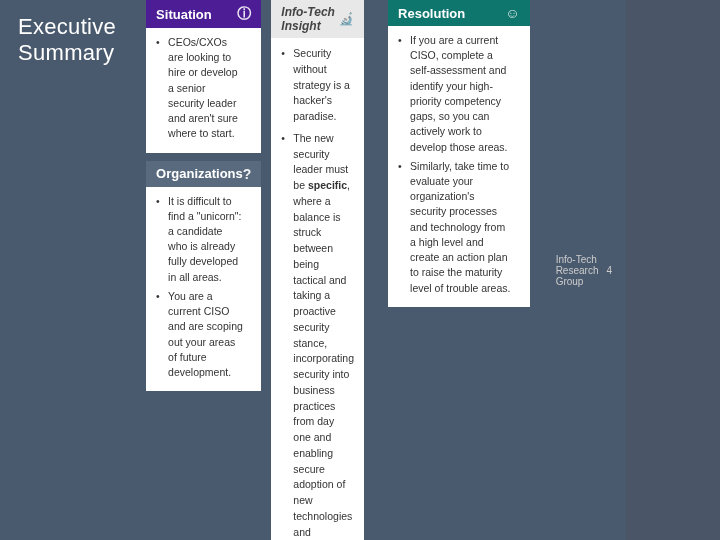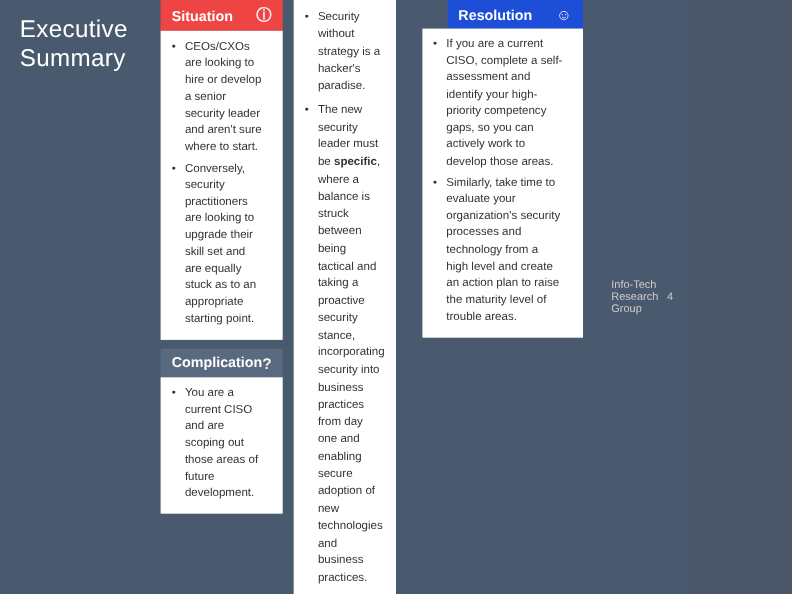--- a/index.html
+++ b/index.html
@@ -58,30 +58,29 @@
       display: flex;
       align-items: center;
       justify-content: space-between;
       padding: 5px 10px;
       color: #ffffff;
       font-size: 13px;
       font-weight: 600;
     }
 
     .section-header.situation {
-      background: #ef4444;
+      background: #4c1d95;
     }
 
     .section-header.complication {
       background: #5a6a7e;
     }
 
     .section-header.resolution {
-      background: #1d4ed8;
-      margin-left: 23px;
+      background: #0f766e;
     }
 
     .section-icon {
       font-size: 14px;
       color: #ffffff;
       opacity: 0.9;
     }
 
     .section-body {
       background: #ffffff;
@@ -210,41 +209,45 @@
     <div class="left-col">
 
       <div>
         <div class="section-header situation">
           <span>Situation</span>
           <span class="section-icon">ⓘ</span>
         </div>
         <div class="section-body situation-block">
           <ul>
             <li>CEOs/CXOs are looking to hire or develop a senior security leader and aren't sure where to start.</li>
-            <li>Conversely, security practitioners are looking to upgrade their skill set and are equally stuck as to an appropriate starting point.</li>
           </ul>
         </div>
       </div>
 
       <div>
         <div class="section-header complication">
-          <span>Complication</span>
+          <span>Organizations</span>
           <span class="section-icon">?</span>
         </div>
         <div class="section-body complication-block">
           <ul>
-            <li>You are a current CISO and are scoping out those areas of future development.</li>
+            <li>It is difficult to find a "unicorn": a candidate who is already fully developed in all areas.</li>
+            <li>You are a current CISO and are scoping out your areas of future development.</li>
           </ul>
         </div>
       </div>
 
     </div>
 
     <div class="right-col">
       <div class="info-tech-section" style="flex:1;">
+        <div class="info-tech-header">
+          <span>Info-Tech Insight</span>
+          <span>🔬</span>
+        </div>
         <div class="info-tech-body">
           <ul>
             <li>Security without strategy is a hacker's paradise.</li>
             <li>The new security leader must be <strong>specific</strong>, where a balance is struck between being tactical and taking a proactive security stance, incorporating security into business practices from day one and enabling secure adoption of new technologies and business practices.</li>
           </ul>
         </div>
       </div>
     </div>
 
   </div>

